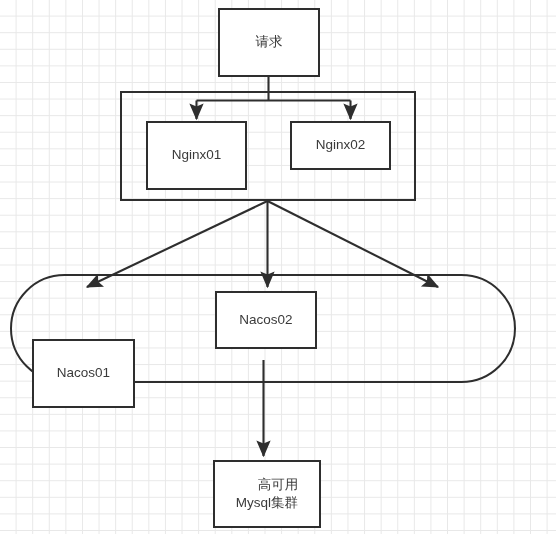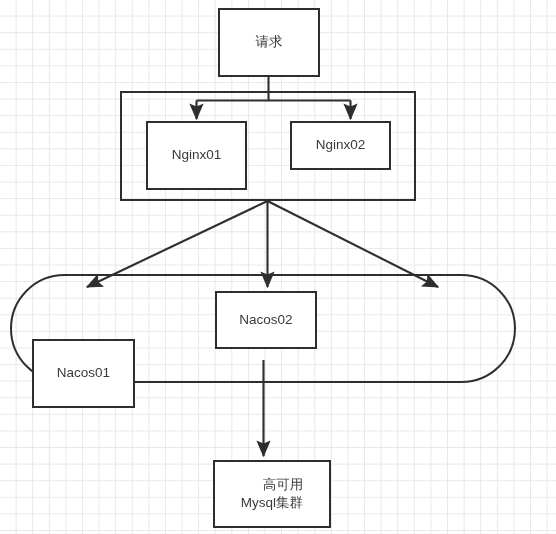--- a/index.html
+++ b/index.html
@@ -102,18 +102,18 @@
 
   <div class="group-round" style="left:10px; top:274px; width:506px; height:109px;"></div>
 
   <div class="node" style="left:32px; top:291px; width:103px; height:69px;margin-top:48px;">
     <span class="node-label">Nacos01</span>
   </div>
   <div class="node" style="left:215px; top:291px; width:102px; height:58px;">
     <span class="node-label">Nacos02</span>
   </div>
 
-  <div class="node" style="left:213px; top:460px; width:118px; height:68px;">
+  <div class="node" style="left:213px; top:460px; width:108px; height:68px;">
     <span class="node-label">高可用
 Mysql集群</span>
   </div>
 
 </div>
 
 </body></html>

